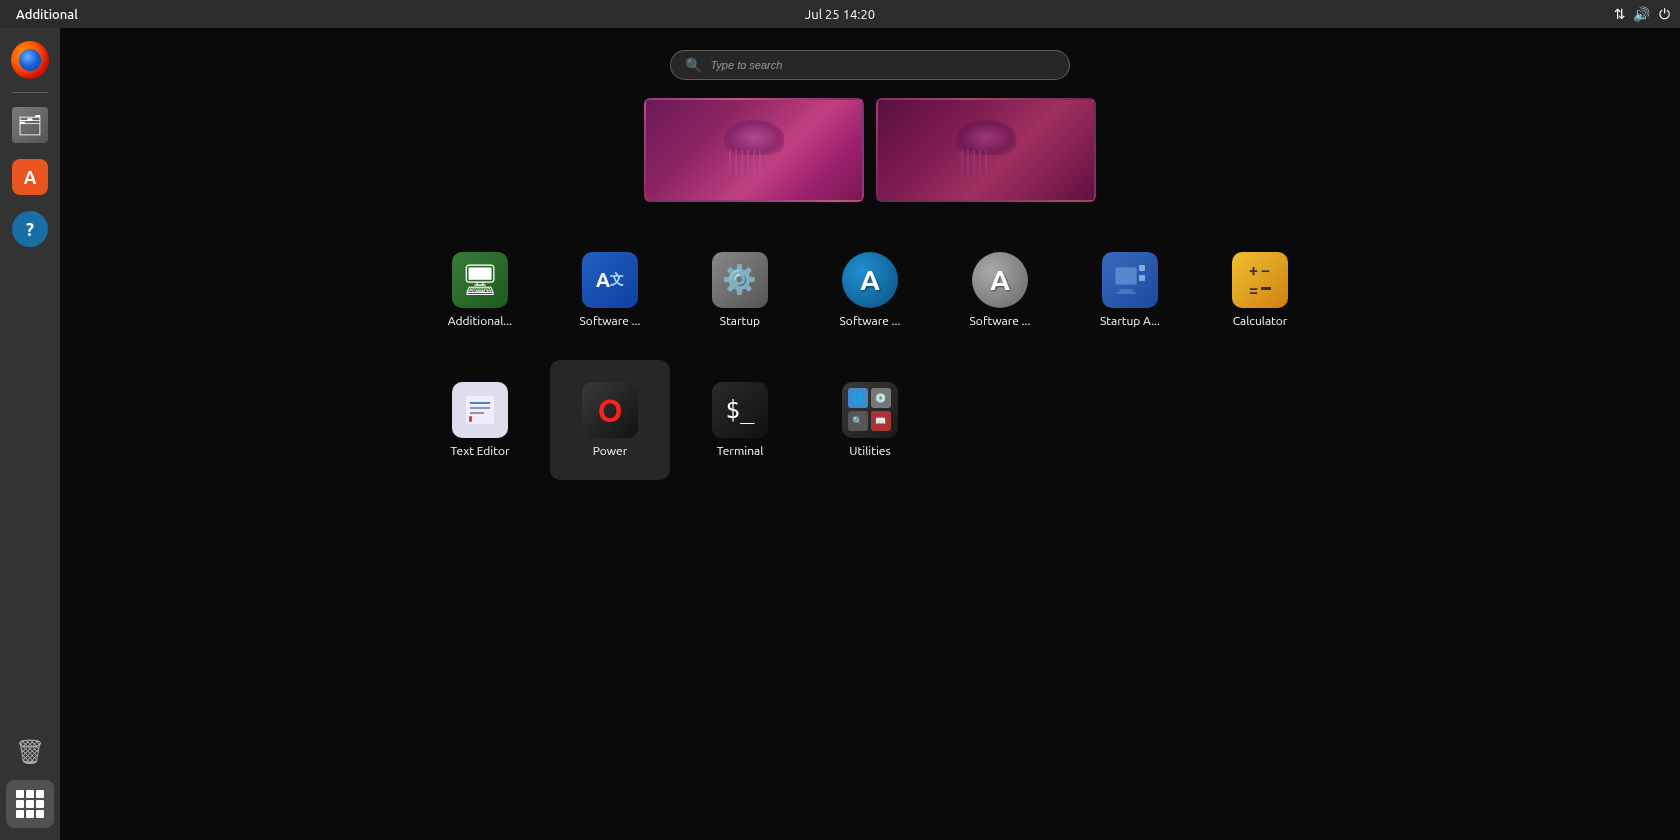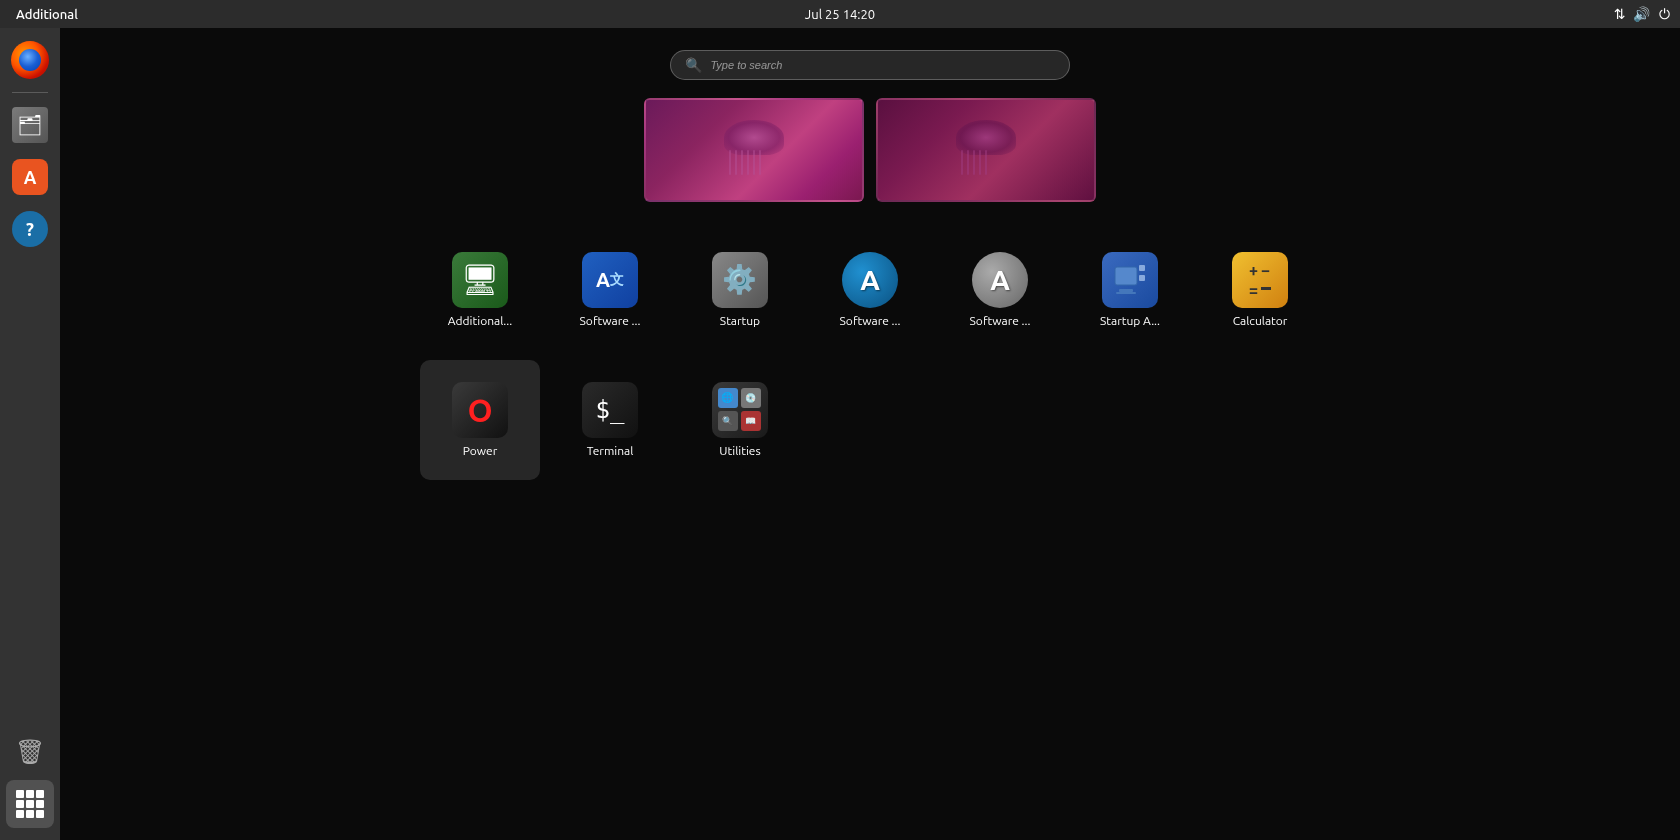--- a/index.html
+++ b/index.html
@@ -522,20 +522,32 @@
             <span style="font-size:10px;font-weight:bold;color:#333;">▬</span>
           </div>
         </div>
         <span class="app-label">Calculator</span>
       </div>
 
     </div>
 
     <div class="apps-row">
 
+      <div class="app-item">
+        <div class="app-icon-wrap icon-text" style="background:#dde;color:#445;">
+          <svg width="36" height="36" viewBox="0 0 36 36">
+            <rect x="4" y="4" width="28" height="28" rx="2" fill="#eef"></rect>
+            <line x1="8" y1="11" x2="28" y2="11" stroke="#5580c0" stroke-width="2"></line>
+            <line x1="8" y1="16" x2="28" y2="16" stroke="#778" stroke-width="1.5"></line>
+            <line x1="8" y1="21" x2="22" y2="21" stroke="#778" stroke-width="1.5"></line>
+            <rect x="7" y="24" width="3" height="6" rx="1" fill="#e84040"></rect>
+          </svg>
+        </div>
+        <span class="app-label">Text Editor</span>
+      </div>
 
       <div class="app-item active">
         <div class="app-icon-wrap" style="background:linear-gradient(135deg,#3a3a3a,#111);">
           <span class="opera-o">O</span>
         </div>
         <span class="app-label">Power</span>
       </div>
 
 
       <div class="app-item">

